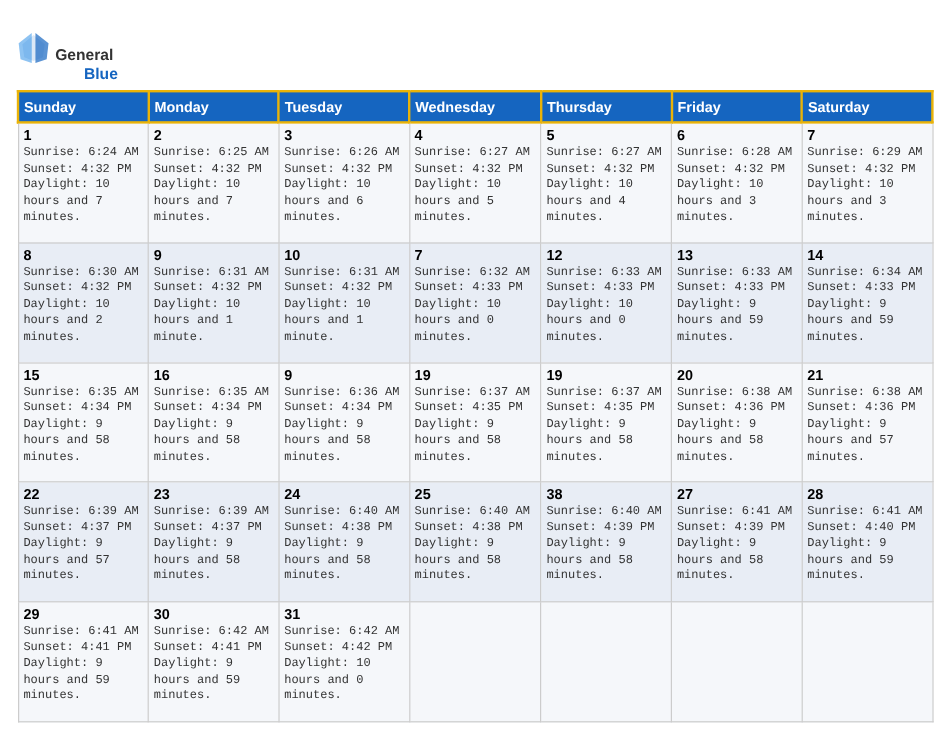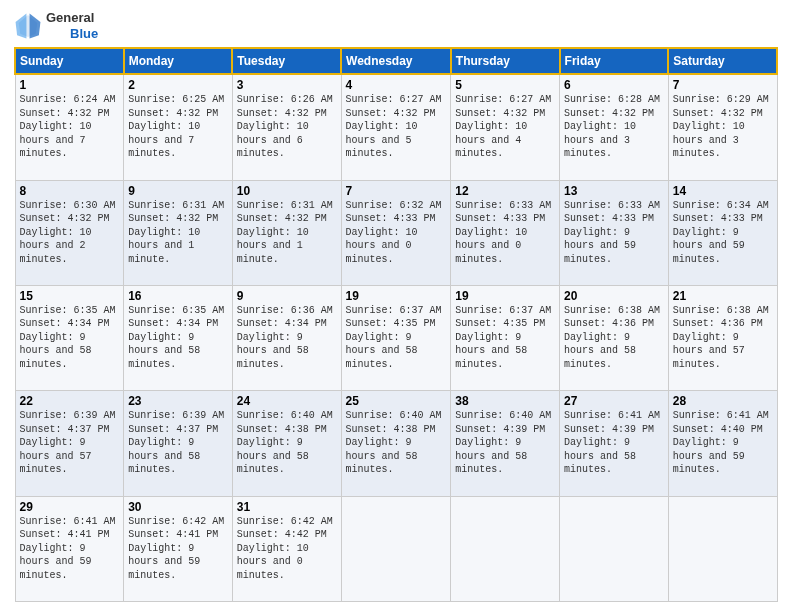--- a/index.html
+++ b/index.html
@@ -26,20 +26,21 @@
     }
     .logo {
       display: flex;
       align-items: center;
       gap: 4px;
     }
     .logo-text {
       font-size: 13px;
       font-weight: bold;
       line-height: 1.2;
+      margin-top: 28px;
     }
     .logo-text .general { color: #333; }
     .logo-text .blue { color: #1565c0; padding-left: 24px; }
     .logo-icon {
       width: 28px;
       height: 28px;
     }
     .title-block {
       text-align: right;
     }

